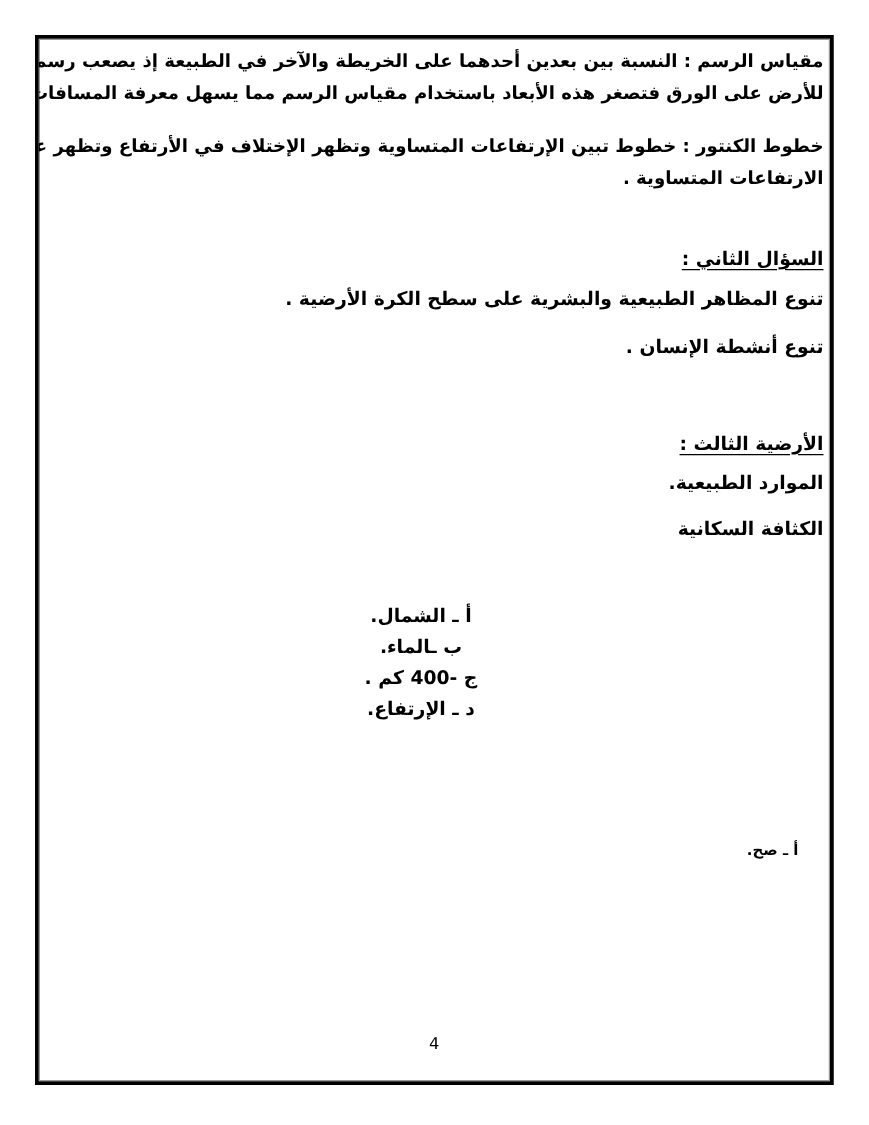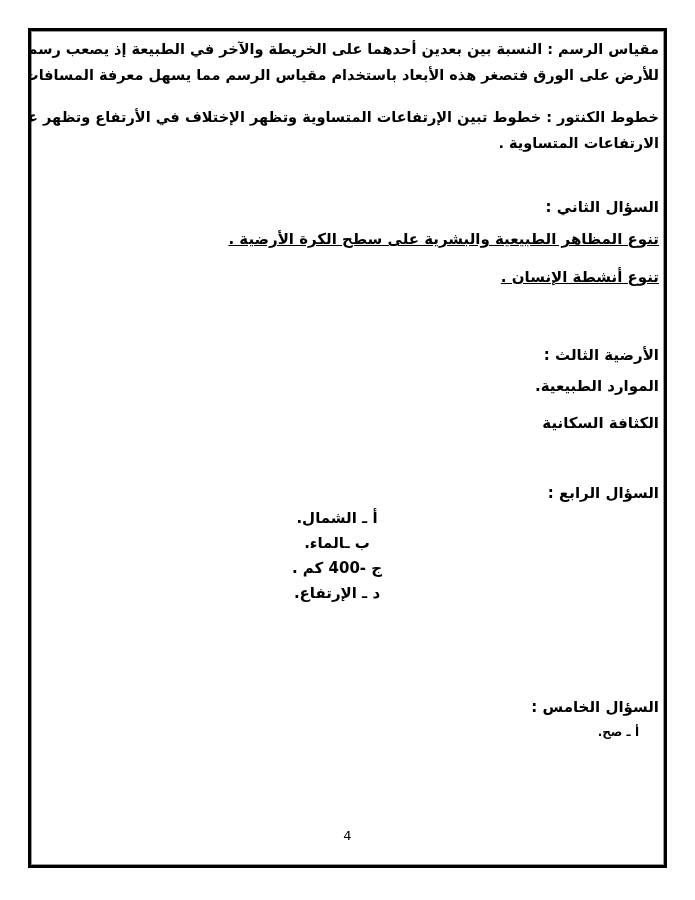--- a/index.html
+++ b/index.html
@@ -41,25 +41,26 @@
   }
   .def-line {
     font-size: 14.5px;
     line-height: 26px;
     white-space: nowrap;
   }
   .para2 { margin-top: 16px; }
   .sec-heading {
     font-size: 15px;
     line-height: 26px;
+    text-decoration: underline;
     text-underline-offset: 3px;
     white-space: nowrap;
   }
   .sec2 { margin-top: 38px; }
-  .sec2 .item { font-size: 15px; line-height: 38px; white-space: nowrap; text-decoration: underline; }
+  .sec2 .item { font-size: 15px; line-height: 38px; white-space: nowrap; }
   .sec3 { margin-top: 46px; }
   .sec3 .item { font-size: 15px; line-height: 37px; white-space: nowrap; }
   .sec4 { margin-top: 38px; }
   .sec4 .item { font-size: 15px; line-height: 25px; padding-right: 30px; white-space: nowrap; text-align: center; }
   .sec5 { margin-top: 88px; }
   .sec5 .item { font-size: 12px; line-height: 25px; padding-right: 20px; white-space: nowrap; }
   .page-num {
     position: absolute;
     left: 0;
     right: 0;
@@ -93,29 +94,27 @@
         <div class="item">تنوع أنشطة الإنسان .</div>
       </div>
 
       <div class="sec sec3">
         <div class="sec-heading">الأرضية الثالث :</div>
         <div class="item">الموارد الطبيعية.</div>
         <div class="item">الكثافة السكانية</div>
       </div>
 
       <div class="sec sec4">
-        <div class="sec-heading">السؤال الرابع :</div>
         <div class="item">أ ـ الشمال.</div>
         <div class="item">ب ـالماء.</div>
         <div class="item">ج -400 كم .</div>
         <div class="item">د ـ الإرتفاع.</div>
       </div>
 
       <div class="sec sec5">
-        <div class="sec-heading">السؤال الخامس :</div>
         <div class="item">أ ـ صح.</div>
       </div>
 
       <div class="page-num">4</div>
 
     </div>
   </div>
 </div>
 
 </body></html>

